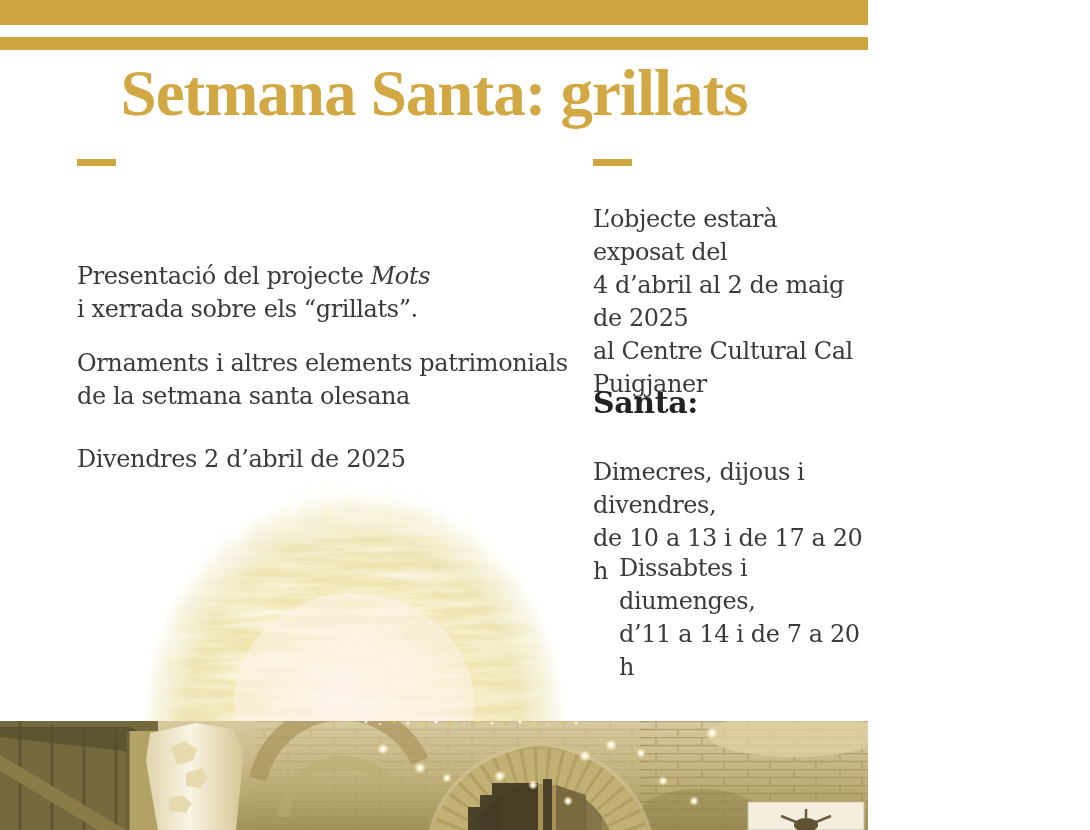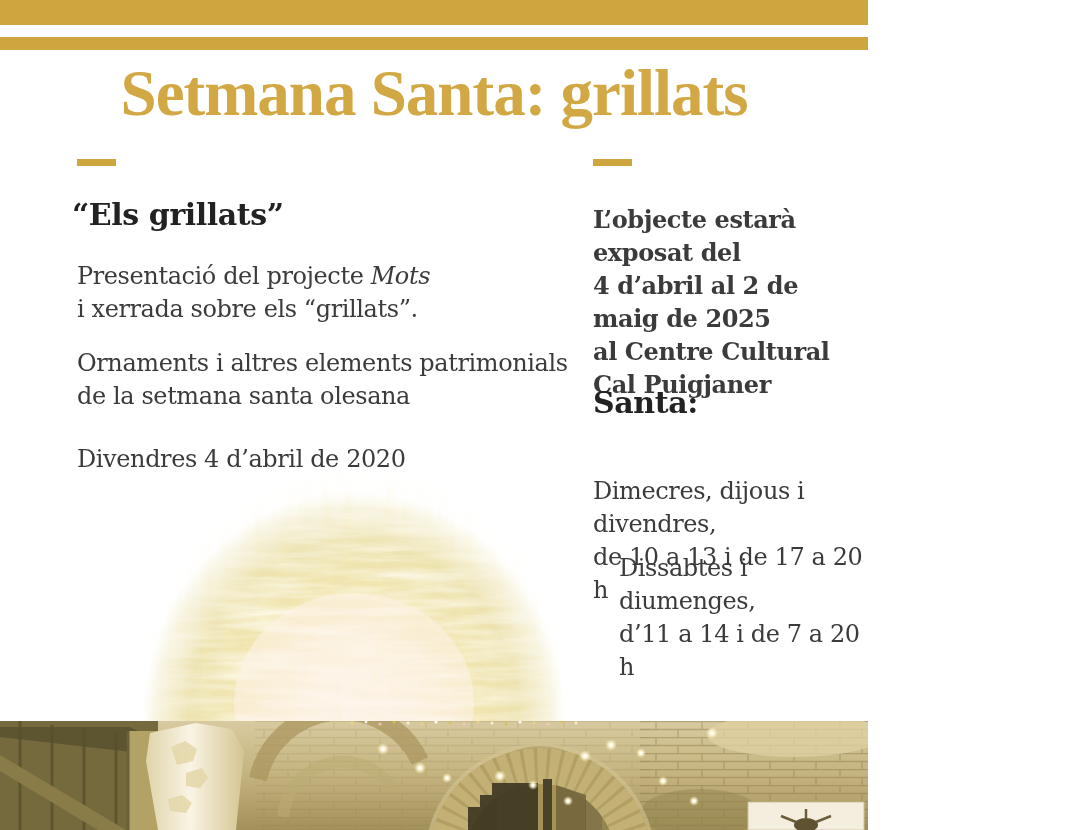--- a/index.html
+++ b/index.html
@@ -41,22 +41,22 @@
   .h-horari{left:593px;top:385px;}
   p.body{
     margin:0;position:absolute;
     font-size:24px;line-height:33px;letter-spacing:-0.4px;
     color:var(--text-dark);
   }
   p.body em{font-style:italic;}
   .p-intro{left:77px;top:260px;}
   .p-desc{left:77px;top:347px;}
   .p-date{left:77px;top:443px;}
-  .p-exhib{left:593px;top:203px;font-weight:bold;}
-  .p-sched1{left:593px;top:475px;}
+  .p-exhib{left:593px;top:203px;}
+  .p-sched1{left:593px;top:456px;}
   .p-sched2{left:619px;top:552px;}
   .ball-wrap{
     position:absolute;left:133px;top:453px;width:442px;height:268px;
     overflow:hidden;pointer-events:none;
   }
   .photo-wrap{
     position:absolute;left:0;top:721px;width:1090px;height:109px;
   }
   .photo-wrap svg{display:block;}
 </style>
@@ -66,27 +66,26 @@
 <div class="poster">
 
   <div class="bar-thick"></div>
   <div class="bar-thin"></div>
 
   <h1 class="title">Setmana Santa: grillats</h1>
 
   <div class="dash dash-left"></div>
   <div class="dash dash-right"></div>
 
-  <h2 class="h-left">“Els grillats”</h2>
 
   <p class="body p-intro"><span>Presentació del projecte </span><em>Mots</em><br><span>i xerrada sobre els “grillats”.</span></p>
 
   <p class="body p-desc"><span>Ornaments i altres elements patrimonials</span><br><span>de la setmana santa olesana</span></p>
 
-  <p class="body p-date"><span>Divendres 4 d’abril de 2020</span><br></p>
+  <p class="body p-date"><span>Divendres 2 d’abril de 2025</span><br></p>
 
   <p class="body p-exhib"><span>L’objecte estarà exposat del</span><br><span>4 d’abril al 2 de maig de 2025</span><br><span>al Centre Cultural Cal Puigjaner</span></p>
 
   <h2 class="h-horari">Santa:</h2>
 
   <p class="body p-sched1"><span>Dimecres, dijous i divendres,</span><br><span>de 10 a 13 i de 17 a 20 h</span></p>
 
   <p class="body p-sched2"><span>Dissabtes i diumenges,</span><br><span>d’11 a 14 i de 7 a 20 h</span></p>
 
   <div class="ball-wrap">

